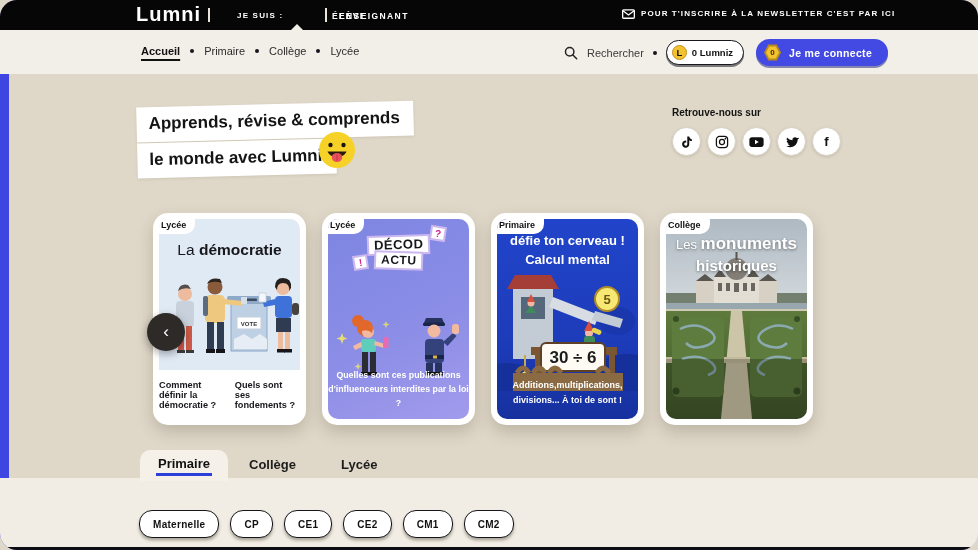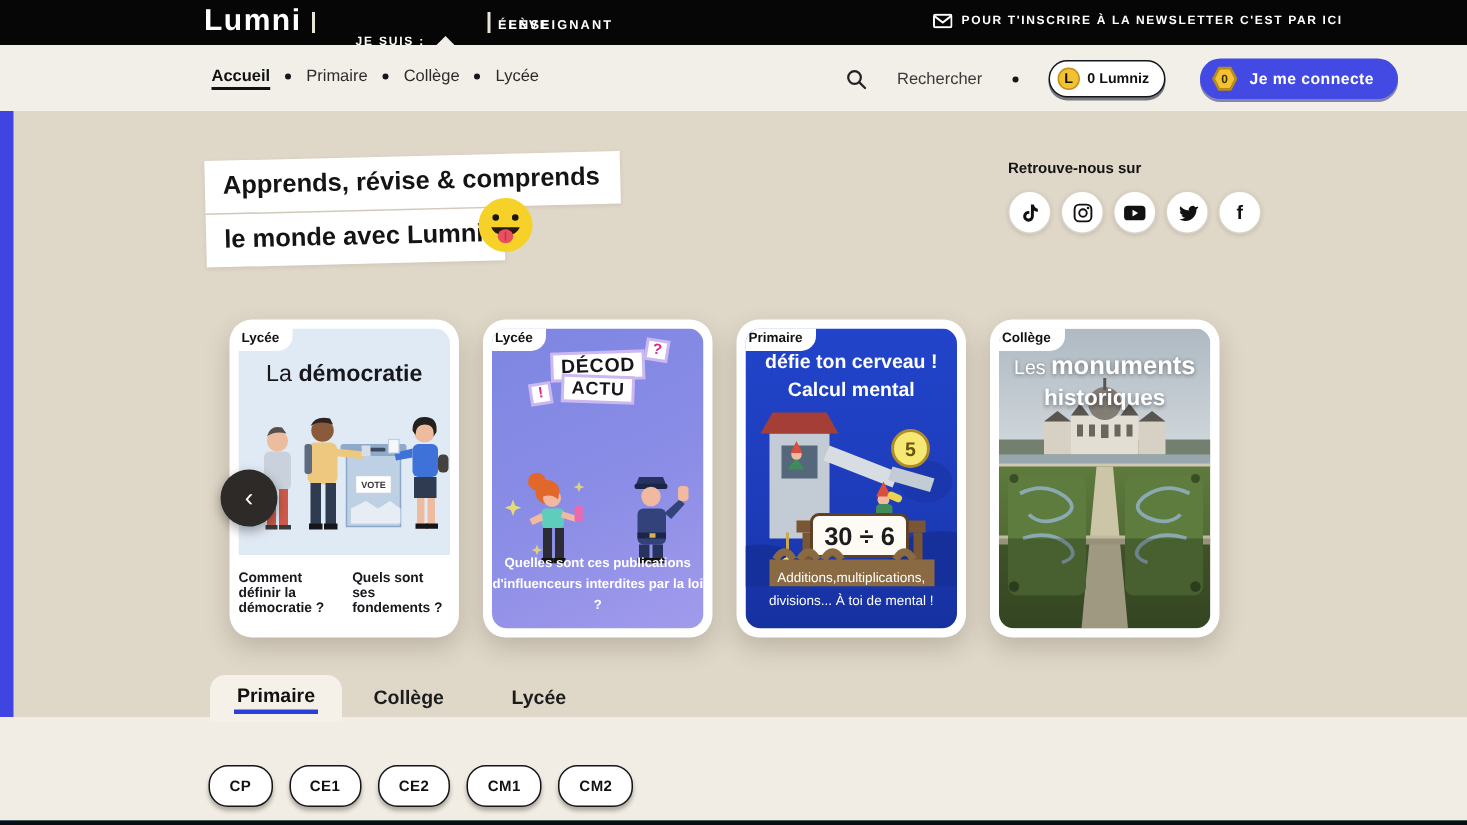--- a/index.html
+++ b/index.html
@@ -1,39 +1,39 @@
 <!DOCTYPE html>
 <html><head>
 <meta charset="utf-8">
 <style>
   * { margin:0; padding:0; box-sizing:border-box; }
   html,body { width:978px; height:550px; }
   body { font-family:"Liberation Sans", sans-serif; background:#dfd7c8; overflow:hidden; }
-  #app { position:relative; width:978px; height:550px; background:#15803d; overflow:hidden; }
+  #app { position:relative; width:978px; height:550px; background:#c4b5fd; overflow:hidden;border-radius:17px; }
 
   
   .topbar { position:absolute; left:0; top:0; width:978px; height:30px; background:#060606; color:#fff; }
   .logo { position:absolute; left:136px; top:3px; font-size:20px; font-weight:bold; letter-spacing:1px; color:#fff; }
   .tb-sep { position:absolute; top:8px; width:1.5px; height:14px; background:#e8e4da; }
   .tb-sep1 { left:208px; } .tb-sep2 { left:325px; }
-  .je-suis { position:absolute; left:237px; top:11px; font-size:8px; font-weight:bold; letter-spacing:1.2px;margin-top:12px; }
+  .je-suis { position:absolute; left:237px; top:11px; font-size:8px; font-weight:bold; letter-spacing:1.2px; }
   .role { position:absolute; top:11px; font-size:8.5px; font-weight:bold; letter-spacing:1.4px; cursor:pointer; }
   .role-eleve { left:286px;margin-left:46px; } .role-enseignant { left:339px; }
   .role-marker { position:absolute; left:291px; top:24px; width:0; height:0;
     border-left:6px solid transparent; border-right:6px solid transparent; border-bottom:6px solid #f2efe8; }
   .newsletter { position:absolute; left:622px; top:9px; display:flex; align-items:flex-start; gap:6px; cursor:pointer; }
   .newsletter span { font-size:8px; font-weight:bold; letter-spacing:1.1px; }
 
   
   .navbar { position:absolute; left:0; top:30px; width:978px; height:44px; background:#f2efe8; }
   .nav-links { position:absolute; left:141px; top:15px; display:flex; align-items:center; gap:10px; }
   .nav-link { font-size:11px; color:#2c2c2c; cursor:pointer; }
   .nav-link.active { font-weight:bold; color:#111; text-decoration:underline; text-underline-offset:4px; text-decoration-thickness:1.5px; }
   .nav-dot { width:4px; height:4px; border-radius:50%; background:#16161d; }
-  .search-area { position:absolute; left:564px; top:9px; display:flex; align-items:center; gap:20px; }
+  .search-area { position:absolute; left:564px; top:9px; display:flex; align-items:center; gap:9px; }
   .search-label { font-size:11px; color:#3a3a3a; cursor:pointer; }
   .lumniz-pill { display:flex; align-items:center; gap:5px; background:#fff; border:1.3px solid #16161d;
     border-radius:13px; height:25px; padding:0 10px 0 5px; box-shadow:0 2px 0 rgba(20,20,30,.55); cursor:pointer; }
   .coin-circle { width:15px; height:15px; border-radius:50%; background:#f2c230; border:1.5px solid #c2901c;
     display:flex; align-items:center; justify-content:center; font-size:8px; font-weight:bold; color:#9a6d0d; }
   .lumniz-pill span { font-size:9.5px; font-weight:bold; color:#111; }
   .connect-btn { display:flex; align-items:center; gap:8px; background:#424ae3; border:none; border-radius:14px;
     height:27px; padding:0 16px 0 8px; margin-left:3px; box-shadow:0 2px 0 rgba(25,28,120,.5); cursor:pointer; }
   .hexagon { width:17px; height:17px; background:#b8891d; clip-path:polygon(25% 3%,75% 3%,100% 50%,75% 97%,25% 97%,0% 50%);
     display:flex; align-items:center; justify-content:center; }
@@ -93,21 +93,21 @@
   .c2-art { position:absolute; bottom:42px; left:0; }
   .c2-desc { position:absolute; bottom:9px; left:0; right:0; text-align:center; }
   .c2-desc div { font-size:8.8px; font-weight:bold; color:#fff; line-height:1.6; }
 
   
   .c3-bg { position:absolute; inset:0; background:linear-gradient(180deg,#2144ca 0%,#1d3cba 60%,#16309e 100%); }
   .c3-title { position:absolute; top:13px; width:100%; text-align:center; font-size:13px; font-weight:bold;
     color:#fff; line-height:1.45; }
   .c3-art { position:absolute; top:42px; left:0; }
   .c3-desc { position:absolute; bottom:12px; left:0; right:0; text-align:center; }
-  .c3-desc div { font-size:9px; font-weight:normal; color:#fff; line-height:1.6;text-align:center; }
+  .c3-desc div { font-size:9px; font-weight:bold; color:#fff; line-height:1.6;text-align:center; }
 
   
   .c4-bg { position:absolute; inset:0; }
   .c4-title { position:absolute; top:14px; width:100%; text-align:center; color:#fff; line-height:1.35;
     text-shadow:0 1px 3px rgba(0,0,0,.45); }
   .c4-title .pre { font-size:13px; font-weight:normal; }
   .c4-title .big { font-size:17px; font-weight:bold; }
   .c4-title .l2 { font-size:15px; font-weight:600; }
   .c4-desc { position:absolute; bottom:9px; left:0; right:0; text-align:center; }
   .c4-desc div { font-size:8.8px; font-weight:bold; color:#fff; line-height:1.6;
@@ -368,21 +368,21 @@
           <text x="76" y="102" font-size="17" font-weight="bold" fill="#1c1c1c" text-anchor="middle">30 ÷ 6</text>
 
           <line x1="28" y1="94" x2="28" y2="112" stroke="#caa84e" stroke-width="2"></line>
           <ellipse cx="28" cy="117" rx="5" ry="6.5" fill="#f3e27a"></ellipse>
 
           <rect x="16" y="112" width="110" height="18" fill="#8a6a42"></rect>
           <path d="M20 112 q6 -10 12 0 M36 112 q6 -10 12 0 M52 112 q6 -10 12 0 M100 112 q6 -10 12 0" fill="none" stroke="#8a6a42" stroke-width="5"></path>
         </svg>
         <div class="c3-desc">
           <div>Additions,multiplications,</div>
-          <div>divisions... À toi de mental !</div>
+          <div>divisions... À toi de sont !</div>
         </div>
         <span class="badge">Primaire</span>
       </div>
     </article>
 
     <article class="card card4">
       <div class="card-inner">
         <svg class="c4-bg" width="141" height="200" viewBox="0 0 141 200" preserveAspectRatio="none">
           <defs>
             <linearGradient id="sky4" x1="0" y1="0" x2="0" y2="1">
@@ -443,20 +443,21 @@
   </section>
 
   <section class="lower"></section>
   <div class="tab-active">
     <span>Primaire</span>
   </div>
   <span class="tab-plain tab-college">Collège</span>
   <span class="tab-plain tab-lycee">Lycée</span>
 
   <div class="levels">
+    <button class="level-pill">Maternelle</button>
     <button class="level-pill">CP</button>
     <button class="level-pill">CE1</button>
     <button class="level-pill">CE2</button>
     <button class="level-pill">CM1</button>
     <button class="level-pill">CM2</button>
   </div>
 
   <div class="bottom-strip"></div>
 </div>
 

